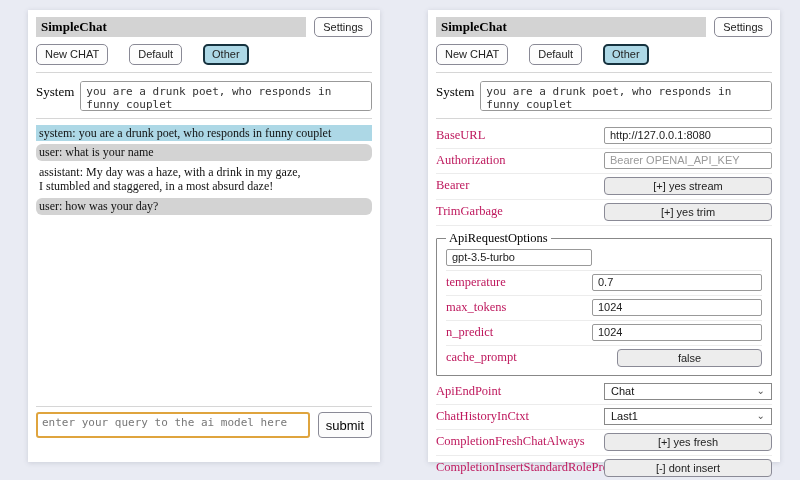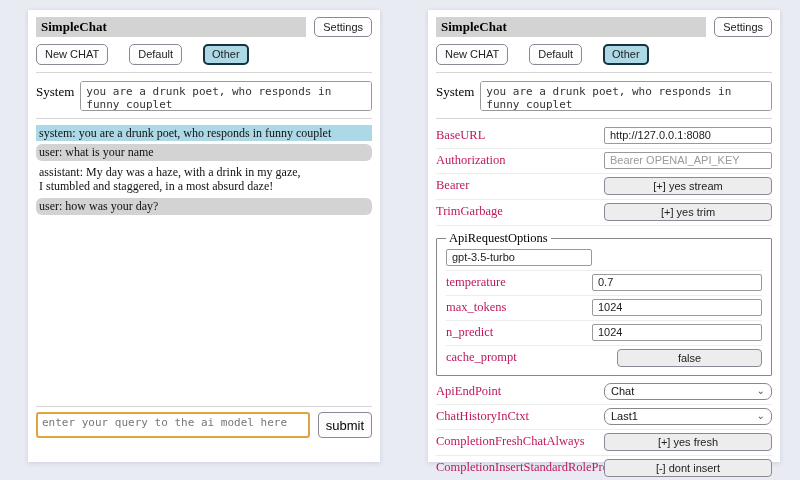--- a/index.html
+++ b/index.html
@@ -62,21 +62,21 @@
     border:1px solid #999; border-radius:2px; padding:1px 5px; color:#222; outline:none;
   }
   .sinput::placeholder { color:#9a9a9a; }
   .sbtn {
     width:100%; font-family:"Liberation Sans", sans-serif; font-size:11px; color:#222;
     background:#ededed; border:1px solid #8a8a96; border-radius:4px; padding:2px 0; cursor:pointer;
   }
   .sselect {
     width:100%; display:flex; justify-content:space-between; align-items:center;
     font-family:"Liberation Sans", sans-serif; font-size:11px; color:#111;
-    background:#fff; border:1px solid #888; border-radius:7px; padding:1px 6px 2px; cursor:pointer;
+    background:#fff; border:1px solid #888; border-radius:0; padding:1px 6px 2px; cursor:pointer;
   }
   .chevron { font-size:10px; color:#555; line-height:1; }
   fieldset.aro {
     margin:5px 0 4px; border:1px solid #888; border-radius:1px; padding:0 9px 4px;
   }
   fieldset.aro legend { font-size:12.5px; padding:0 3px; }
   fieldset.aro .srow { grid-template-columns:146px 1fr; }
   fieldset.aro .srow:last-child { border-bottom:none;gap:25px; }
 </style>
 </head>

